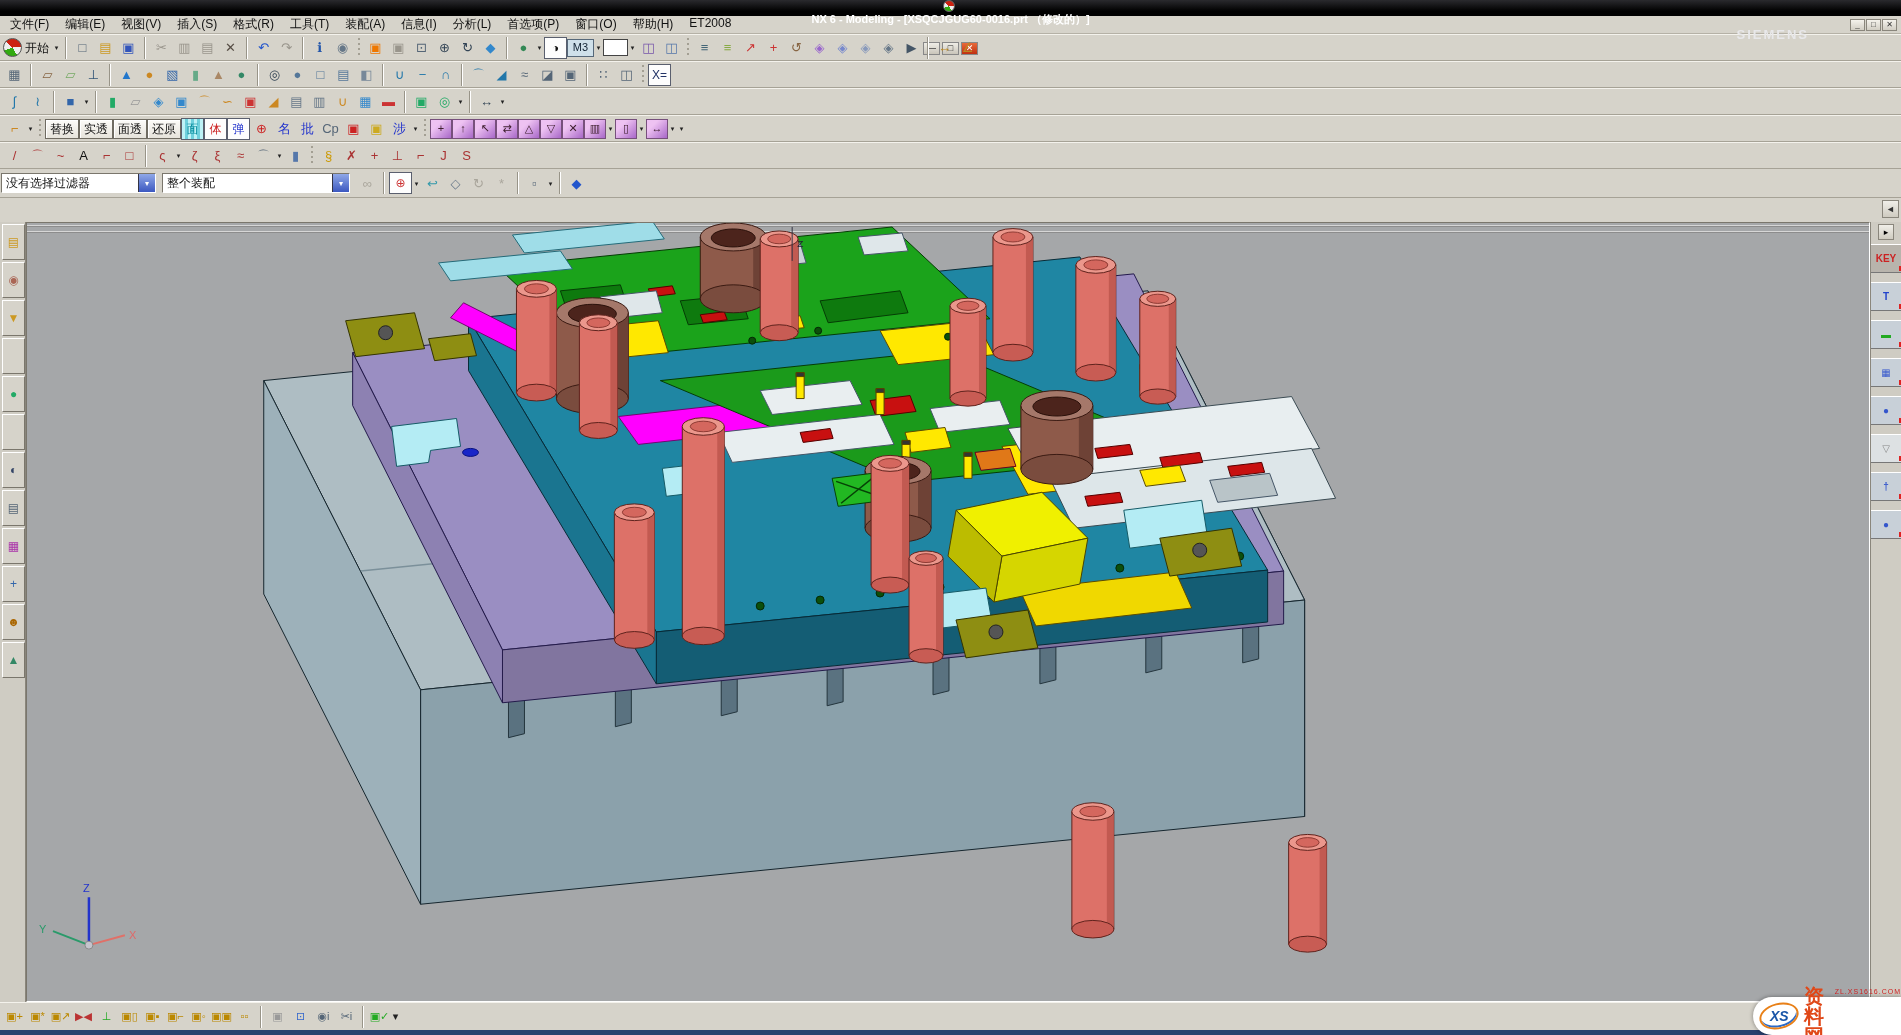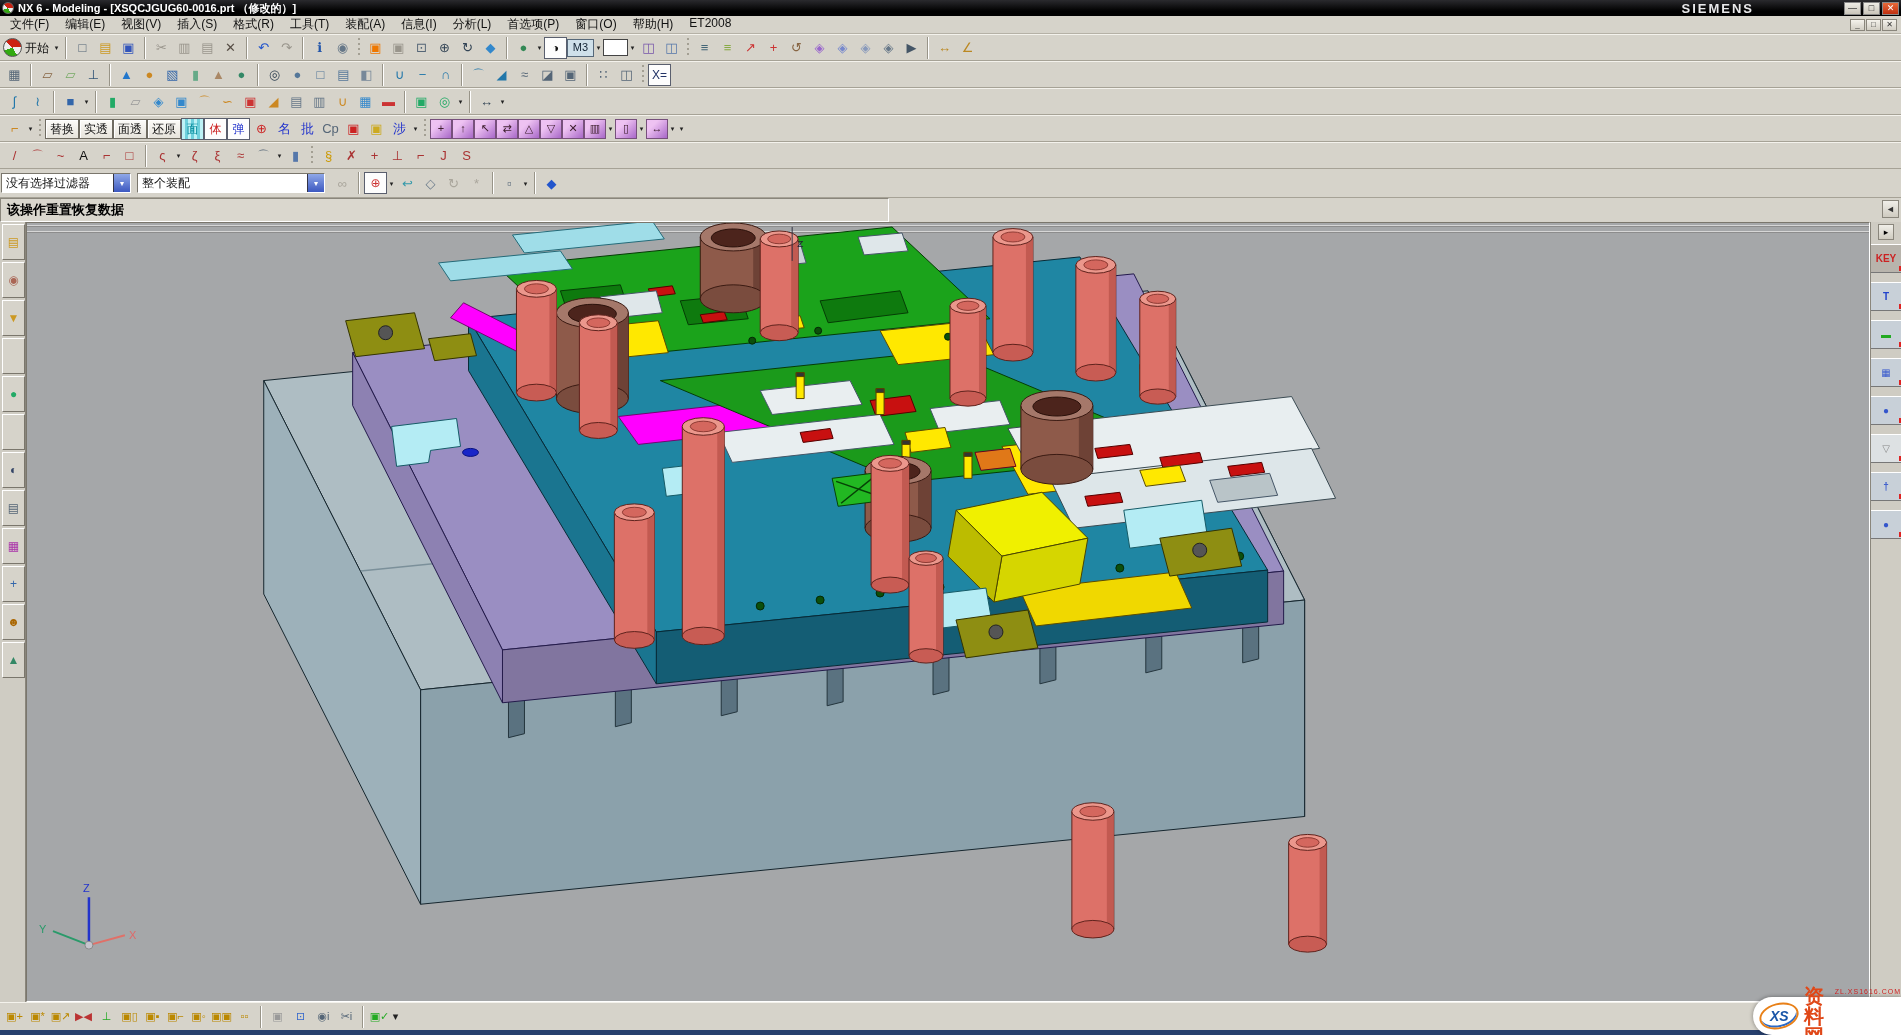--- a/index.html
+++ b/index.html
@@ -1,21 +1,21 @@
 <!DOCTYPE html>
 <html><head>
 <meta charset="utf-8">
 <style>
   * { box-sizing: border-box; margin: 0; padding: 0; }
   html,body { width:1901px; height:1035px; overflow:hidden;
     font-family:"Liberation Sans","DejaVu Sans",sans-serif; background:#d6d3ca; }
 
   
   .titlebar { height:16px; background:linear-gradient(180deg,#2a2a2e,#000 70%);
-    display:flex; align-items:center; color:#fff; padding:0 2px; }
+    display:flex; align-items:center; color:#fff; padding:0 2px;flex-direction:column; }
   .nx-swirl { width:12px; height:12px; border-radius:50%; flex:none; margin-right:4px;
     background:conic-gradient(#c21 0 90deg,#eee 90deg 150deg,#3a1 150deg 250deg,#eee 250deg 310deg,#c21 310deg); border:1px solid #666; }
   .tb-title { font-size:11px; font-weight:bold; white-space:nowrap; }
   .tb-brand { margin-left:auto; margin-right:90px; font-size:13px; font-weight:bold; letter-spacing:2px; color:#e8e8ea; }
   .winbtns { display:flex; gap:2px; }
   .winbtn { width:17px; height:13px; font-size:9px; line-height:11px; text-align:center;
     background:linear-gradient(#efede6,#c9c5ba); border:1px solid #888; color:#222; }
 
   
   .menubar { height:18px; display:flex; align-items:center; background:#d6d3ca;
@@ -309,21 +309,21 @@
       <span class="ic" style="color: rgb(170, 51, 51);">✗</span>
       <span class="ic" style="color: rgb(170, 51, 51);">+</span>
       <span class="ic" style="color: rgb(170, 51, 51);">⊥</span>
       <span class="ic" style="color: rgb(170, 51, 51);">⌐</span>
       <span class="ic" style="color: rgb(170, 51, 51);">J</span>
       <span class="ic" style="color: rgb(170, 51, 51);">S</span>
     </div>
 </div>
 
 <div class="selbar">
-  <div class="dd" style="width:130px">
+  <div class="dd" style="width:155px">
     <span class="ddval">没有选择过滤器</span>
     <span class="ddbtn">▾</span>
   </div>
   <div class="dd" style="width:188px">
     <span class="ddval">整个装配</span>
     <span class="ddbtn">▾</span>
   </div>
   <span style="display:flex">
       <span class="ic" style="color: rgb(170, 166, 156);">∞</span>
       <span class="ic sep"></span>
@@ -335,21 +335,20 @@
       <span class="ic" style="color: rgb(170, 166, 156);">*</span>
       <span class="ic sep"></span>
       <span class="ic" style="color: rgb(85, 102, 119);">▫</span>
       <span class="ic dda">▾</span>
       <span class="ic sep"></span>
       <span class="ic" style="color: rgb(34, 85, 204);">◆</span>
     </span>
 </div>
 
 <div class="promptbar">
-  <div class="panel p-center">该操作重置恢复数据</div>
   <div class="p-fill"></div>
   <span class="scrollbtn">◄</span>
 </div>
 
 <div class="main">
 
   <div class="lstrip">
       <span class="ltab" style="color: rgb(204, 153, 34);">▤</span>
       <span class="ltab" style="color: rgb(170, 102, 85);">◉</span>
       <span class="ltab" style="color: rgb(204, 153, 34);">▼</span>

